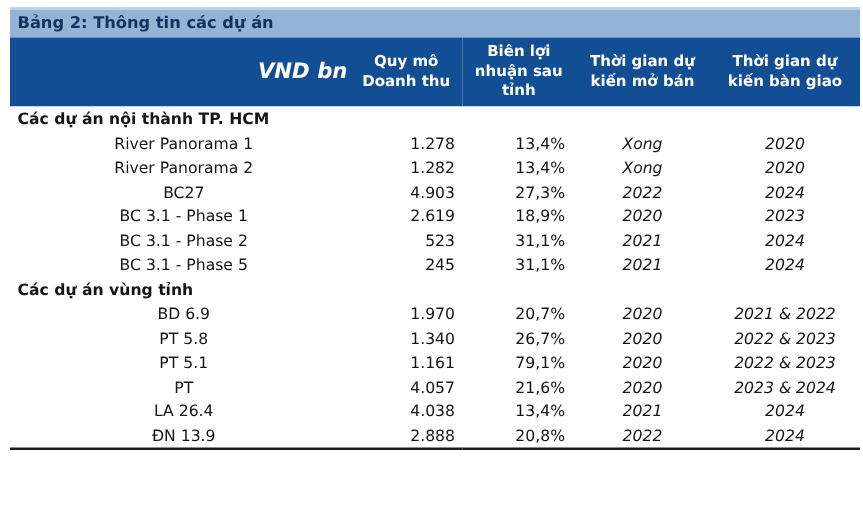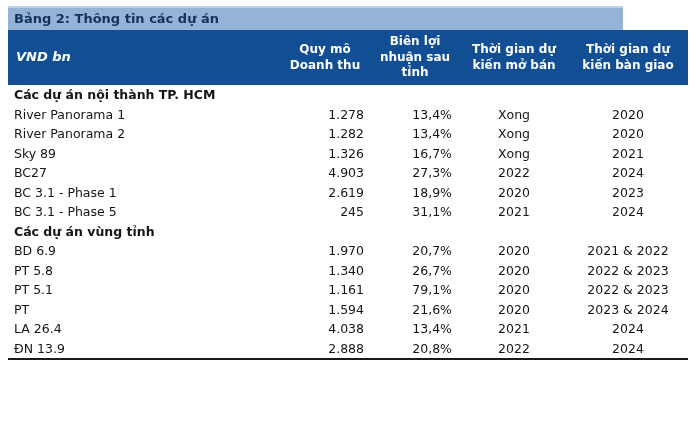--- a/index.html
+++ b/index.html
@@ -13,21 +13,21 @@
   .page {
     box-sizing: border-box;
     width: 690px;
     height: 425px;
     padding: 6px 2px 0 8px;
     background: #ffffff;
     overflow: hidden;
   }
   .title-bar {
     box-sizing: border-box;
-    width: 615px;
+    width: 680px;
     height: 24px;
     line-height: 21px;
     background: var(--title-bar-bg, #94B3D7);
     border-top: 2px solid #bcd0e6;
     color: var(--title-text, #13335F);
     font-size: 13px;
     font-weight: bold;
     padding-left: 6px;
   }
   table.projects {
@@ -42,44 +42,44 @@
     font-size: 12px;
     font-weight: bold;
     text-align: center;
     vertical-align: middle;
     white-space: pre-line;
     line-height: 1.3;
     height: 55px;
     padding: 0 2px;
   }
   thead th.unit {
-    text-align: left;
+    text-align: right;
     font-style: italic;
-    font-size: 13px;
+    font-size: 17px;
     padding-left: 8px;
   }
   tbody td {
     height: 19.5px;
     padding: 0;
     font-size: 12.5px;
     color: var(--body-text, #151515);
     vertical-align: middle;
     white-space: nowrap;
     overflow: hidden;
   }
   tbody td.section {
     font-weight: bold;
     font-size: 12.5px;
     padding-left: 6px;
     text-align: left;
   }
-  tbody td.label  { text-align: left;  padding-left: 6px; }
+  tbody td.label  { text-align: center;  padding-left: 6px; }
   tbody td.num    { text-align: right; padding-right: 6px; margin-top: 24px; }
   tbody td.pct    { text-align: right; padding-right: 8px; }
-  tbody td.center { text-align: center; }
+  tbody td.center { text-align: center; font-style: italic; }
 </style>
 </head>
 <body>
 
 <div class="page">
   <div class="title-bar">Bảng 2: Thông tin các dự án</div>
   <table class="projects">
     <colgroup>
       <col style="width:272px">
       <col style="width:90px">
@@ -113,39 +113,39 @@
           <td class="center">2020</td>
         </tr>
         <tr>
           <td class="label">River Panorama 2</td>
           <td class="num">1.282</td>
           <td class="pct">13,4%</td>
           <td class="center">Xong</td>
           <td class="center">2020</td>
         </tr>
         <tr>
-          <td class="label">Sky 89</td>
-          <td class="num">1.326</td>
-          <td class="pct">16,7%</td>
-          <td class="center">Xong</td>
-          <td class="center">2021</td>
-        </tr>
-        <tr>
           <td class="label">BC27</td>
           <td class="num">4.903</td>
           <td class="pct">27,3%</td>
           <td class="center">2022</td>
           <td class="center">2024</td>
         </tr>
         <tr>
           <td class="label">BC 3.1 - Phase 1</td>
           <td class="num">2.619</td>
           <td class="pct">18,9%</td>
           <td class="center">2020</td>
           <td class="center">2023</td>
+        </tr>
+        <tr>
+          <td class="label">BC 3.1 - Phase 2</td>
+          <td class="num">523</td>
+          <td class="pct">31,1%</td>
+          <td class="center">2021</td>
+          <td class="center">2024</td>
         </tr>
         <tr>
           <td class="label">BC 3.1 - Phase 5</td>
           <td class="num">245</td>
           <td class="pct">31,1%</td>
           <td class="center">2021</td>
           <td class="center">2024</td>
         </tr>
         <tr>
           <td colspan="5" class="section">Các dự án vùng tỉnh</td>
@@ -166,21 +166,21 @@
         </tr>
         <tr>
           <td class="label">PT 5.1</td>
           <td class="num">1.161</td>
           <td class="pct">79,1%</td>
           <td class="center">2020</td>
           <td class="center">2022 &amp; 2023</td>
         </tr>
         <tr>
           <td class="label">PT</td>
-          <td class="num">1.594</td>
+          <td class="num">4.057</td>
           <td class="pct">21,6%</td>
           <td class="center">2020</td>
           <td class="center">2023 &amp; 2024</td>
         </tr>
         <tr>
           <td class="label">LA 26.4</td>
           <td class="num">4.038</td>
           <td class="pct">13,4%</td>
           <td class="center">2021</td>
           <td class="center">2024</td>

